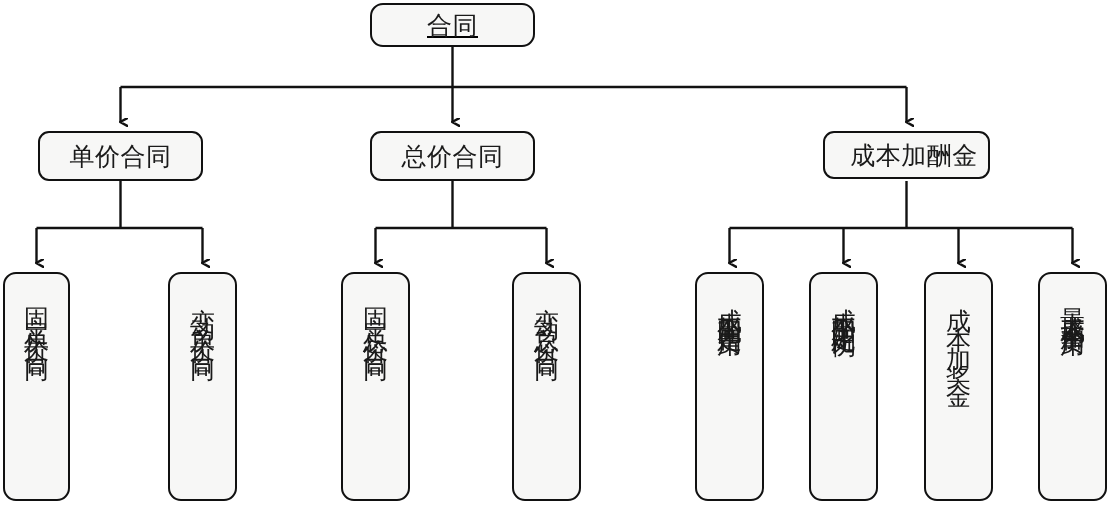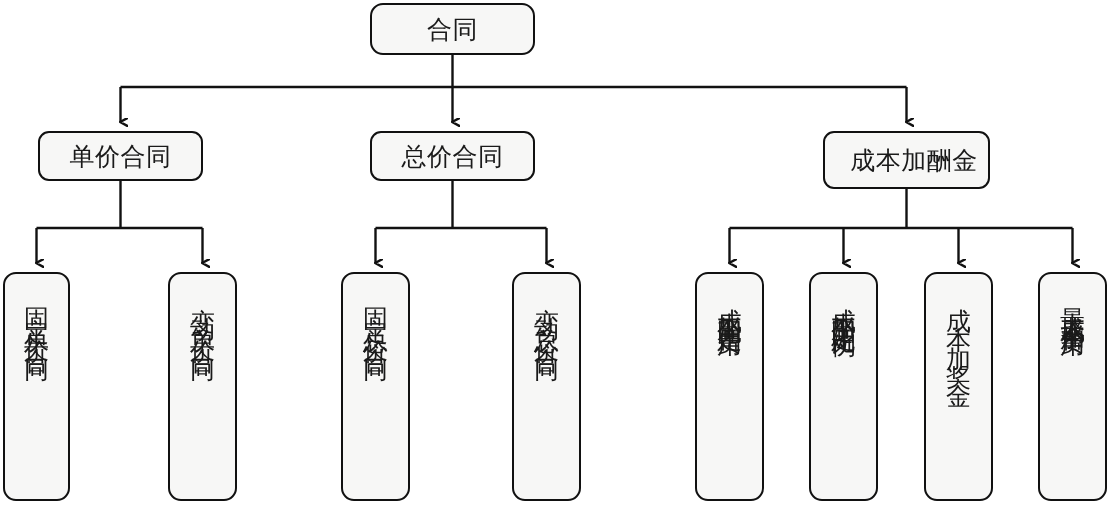--- a/index.html
+++ b/index.html
@@ -100,33 +100,33 @@
 
       <path d="M906.5,181 L906.5,228"></path>
       <path d="M729.5,228 L1072.5,228"></path>
       <path d="M729.5,228 L729.5,263" marker-end="url(#arrowhead)"></path>
       <path d="M843.5,228 L843.5,263" marker-end="url(#arrowhead)"></path>
       <path d="M958.5,228 L958.5,263" marker-end="url(#arrowhead)"></path>
       <path d="M1072.5,228 L1072.5,263" marker-end="url(#arrowhead)"></path>
     </g>
   </svg>
 
-  <div class="node horiz root" style="left:370px; top:3px; width:165px; height:52px;">
+  <div class="node horiz root" style="left:370px; top:3px; width:165px; height:44px;text-decoration:underline;">
     <span class="node-label">合同</span>
   </div>
 
   <div class="node horiz" style="left:38px; top:131px; width:165px; height:50px;">
     <span class="node-label">单价合同</span>
   </div>
 
   <div class="node horiz" style="left:370px; top:131px; width:165px; height:50px;">
     <span class="node-label">总价合同</span>
   </div>
 
-  <div class="node horiz" style="left:823px; top:131px; width:167px; height:58px;padding-left:15px;">
+  <div class="node horiz" style="left:823px; top:131px; width:167px; height:48px;padding-left:15px;">
     <span class="node-label">成本加酬金</span>
   </div>
 
   <div class="node vert" style="left:3px; top:272px; width:67px; height:229px;">
     <span class="node-label" style="letter-spacing: 10.2px;">固定单价合同</span>
   </div>
 
   <div class="node vert" style="left:168px; top:272px; width:69px; height:229px;">
     <span class="node-label" style="letter-spacing: 10.2px;">变动单价合同</span>
   </div>

